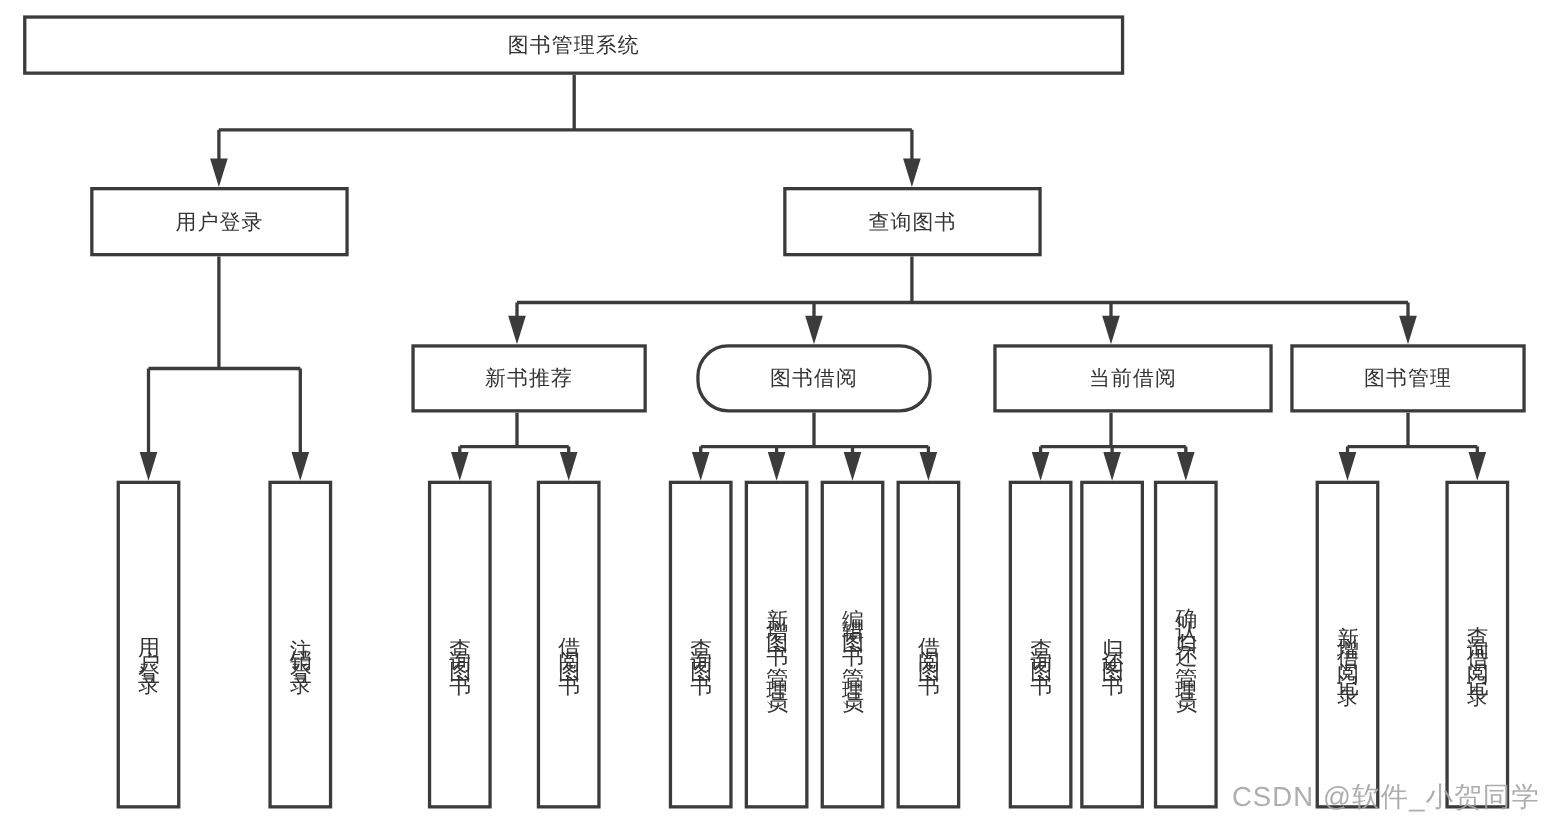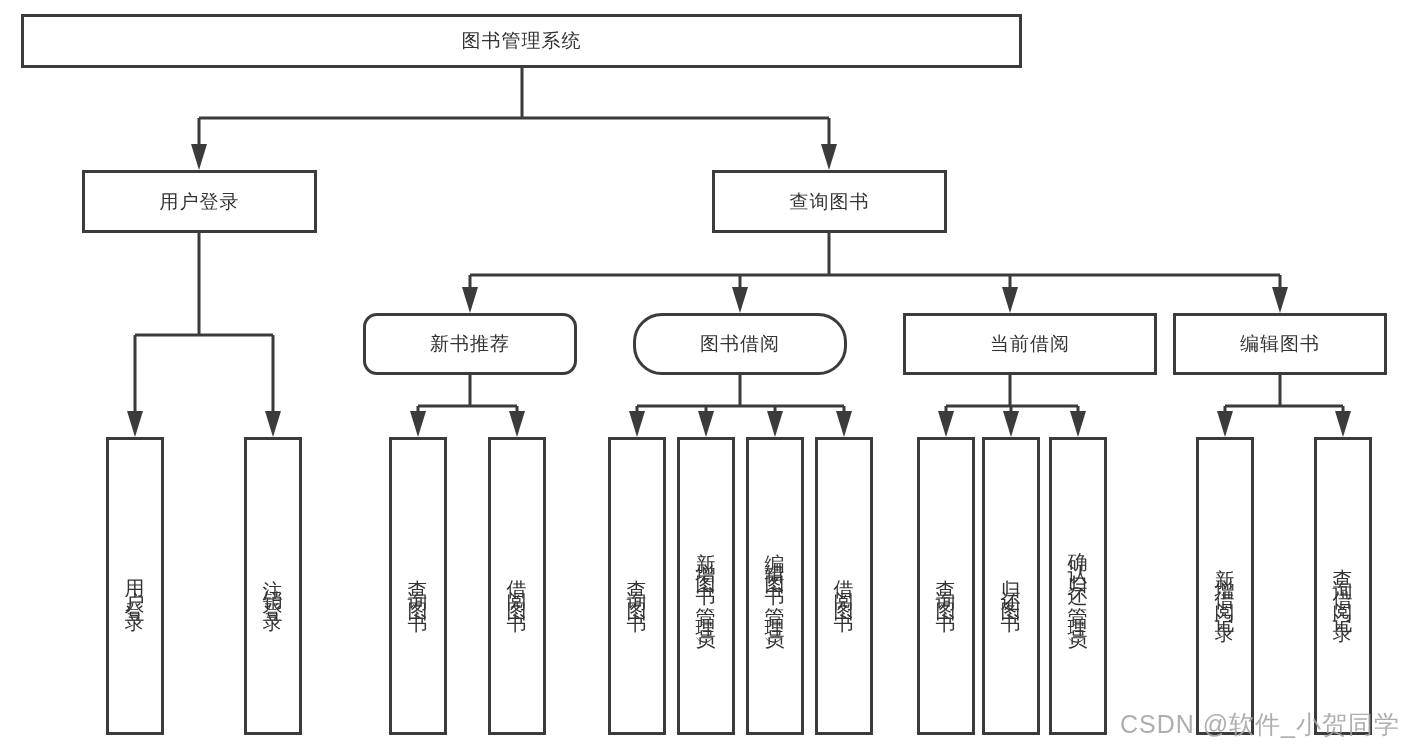--- a/index.html
+++ b/index.html
@@ -109,31 +109,31 @@
     <span>图书管理系统</span>
   </div>
 
   <div class="node hbox" style="left:82px; top:170px; width:235px; height:63px;">
     <span>用户登录</span>
   </div>
   <div class="node hbox" style="left:712px; top:170px; width:235px; height:63px;">
     <span>查询图书</span>
   </div>
 
-  <div class="node hbox" style="left:363px; top:313px; width:214px; height:62px;border-radius:14px;">
+  <div class="node hbox" style="left:374px; top:313px; width:214px; height:62px;">
     <span>新书推荐</span>
   </div>
   <div class="node hbox" style="left:633px; top:313px; width:214px; height:62px;border-radius:29px;">
     <span>图书借阅</span>
   </div>
   <div class="node hbox" style="left:903px; top:313px; width:254px; height:62px;">
     <span>当前借阅</span>
   </div>
   <div class="node hbox" style="left:1173px; top:313px; width:214px; height:62px;">
-    <span>编辑图书</span>
+    <span>图书管理</span>
   </div>
 
   <div class="node vbox" style="left:106px;">
     <span class="vtext">用户登录</span>
   </div>
   <div class="node vbox" style="left:244px;">
     <span class="vtext">注销登录</span>
   </div>
 
   <div class="node vbox" style="left:389px;">

